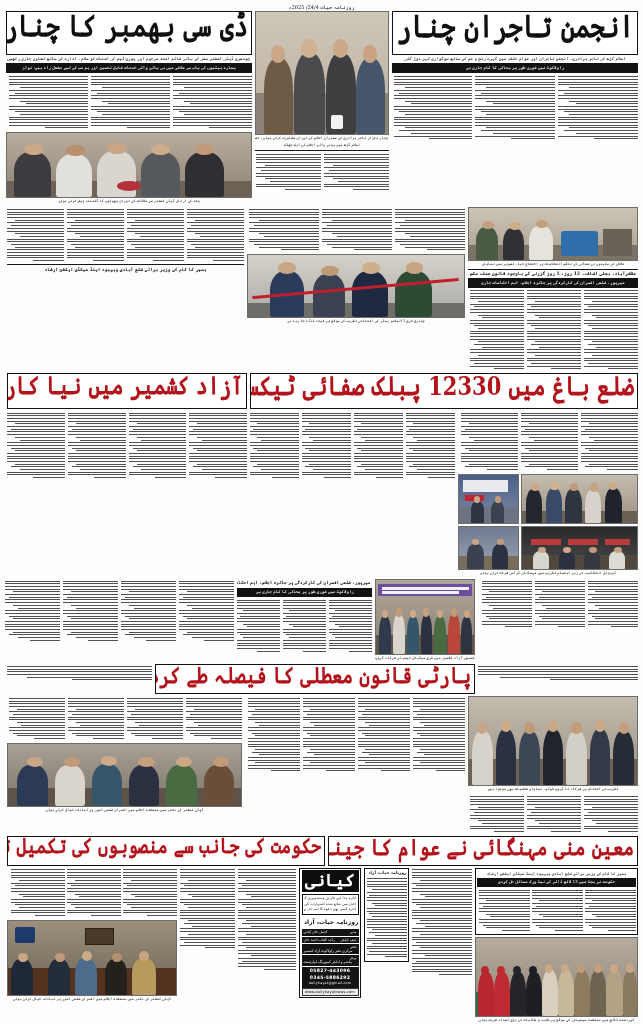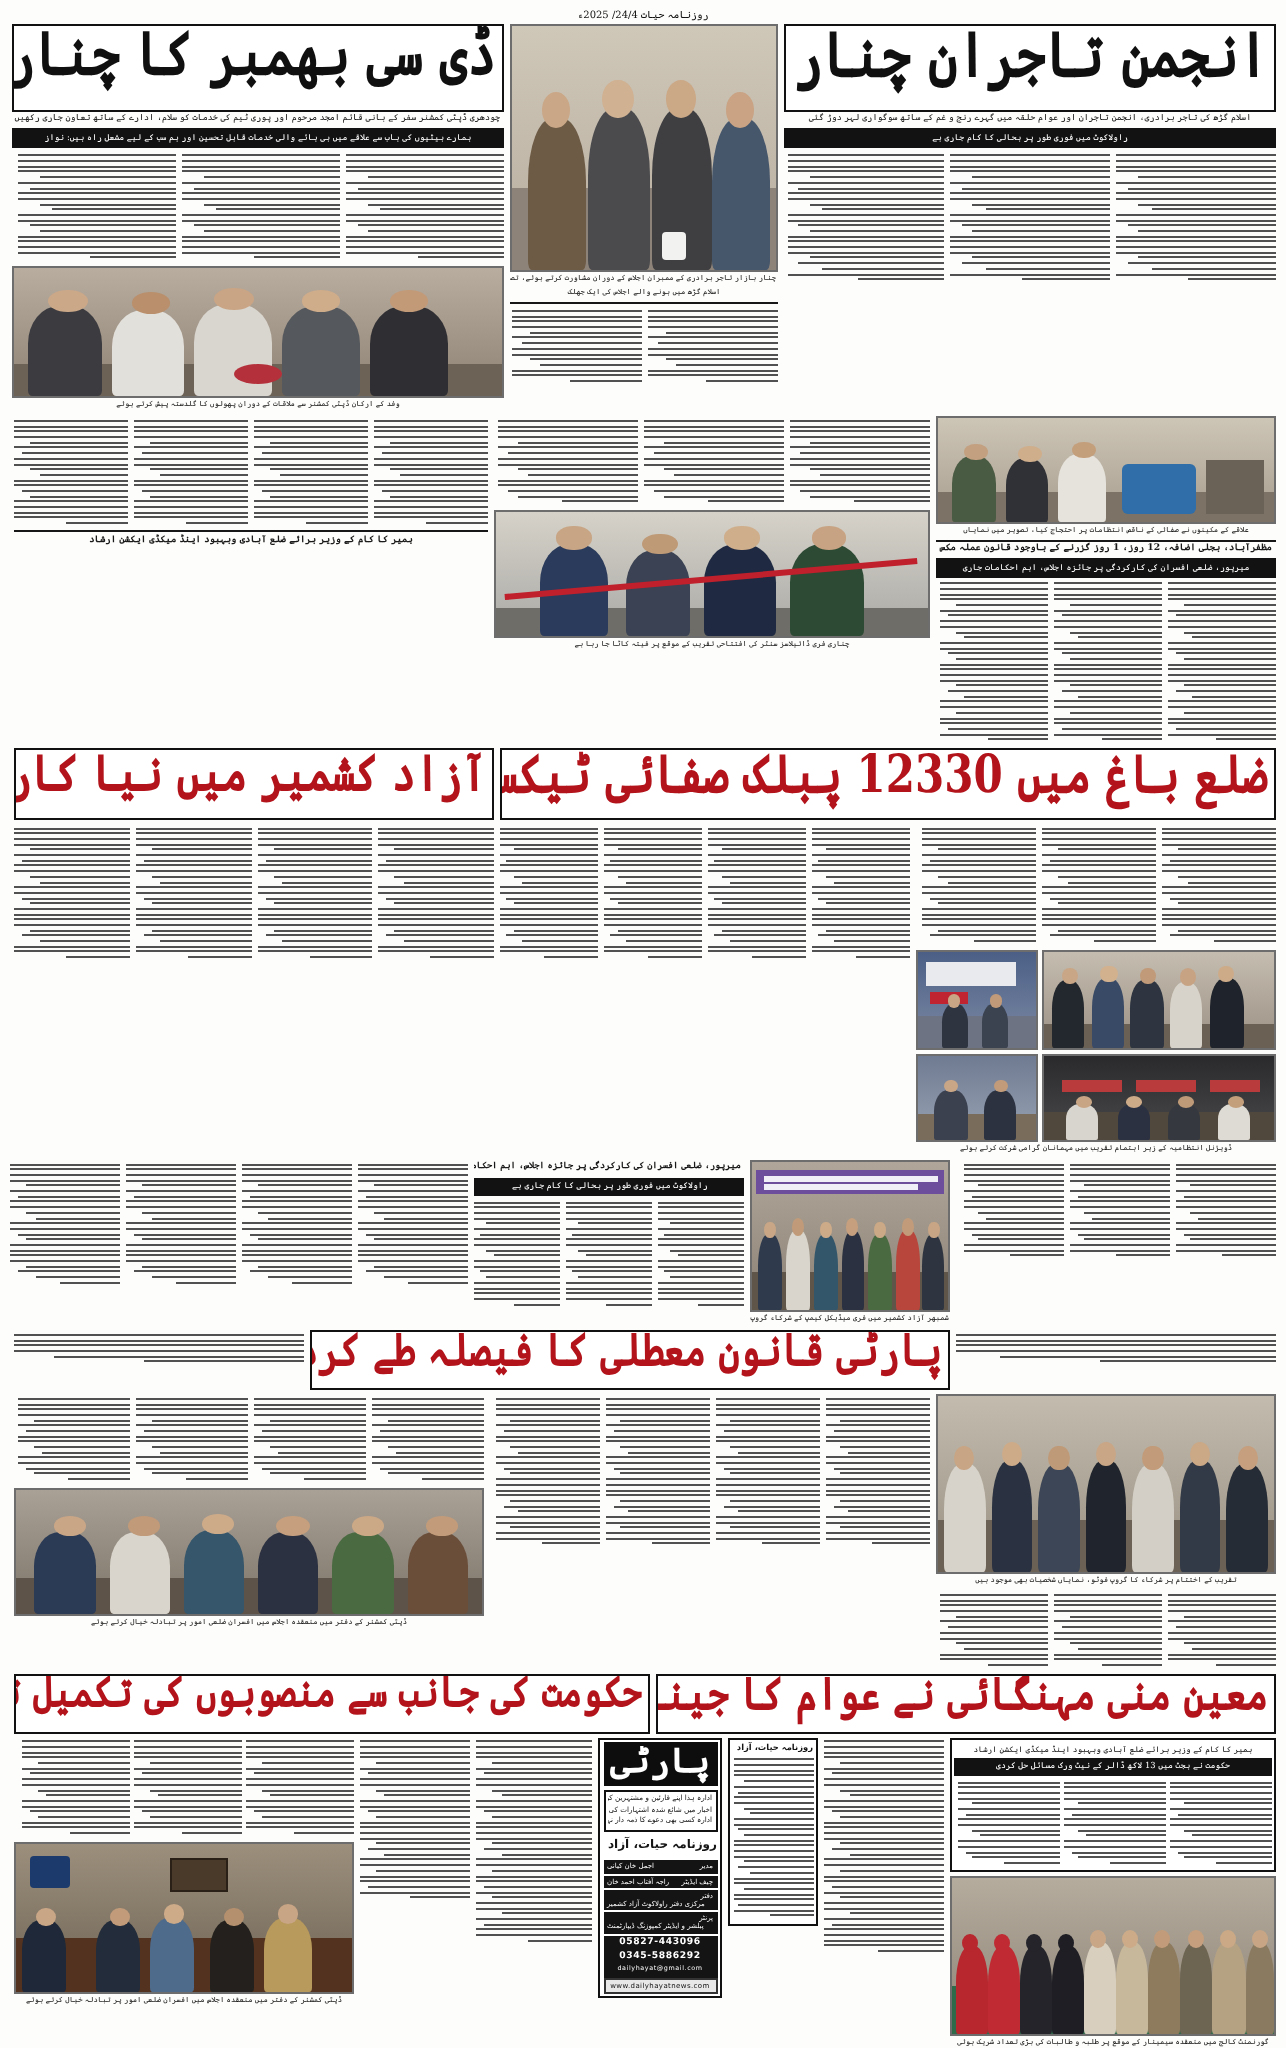--- a/index.html
+++ b/index.html
@@ -1817,21 +1817,21 @@
             <i></i>
             <i></i>
             <i></i>
             <i></i>
         </div>
       </div>
     </div>
 
     <div class="col" style="width:62px;">
       <div class="box" style="padding:1.5px;">
-        <div class="mast" style="font-size:17px;line-height:1.05;padding:2px 0;">پارٹی</div>
+        <div class="mast" style="font-size:17px;line-height:1.05;padding:2px 0;">کیانی</div>
         <div class="box" style="margin-top:2px;padding:1.5px;">
           <div class="adline">ادارہ ہذا اپنے قارئین و مشتہرین کو مطلع کرتا ہے کہ</div>
           <div class="adline">اخبار میں شائع شدہ اشتہارات کی ذمہ داری مشتہر پر ہوگی</div>
           <div class="adline">ادارہ کسی بھی دعوے کا ذمہ دار نہیں ہوگا</div>
         </div>
         <div class="adline" style="font-size:6px;font-weight:bold;padding:2px 0;">روزنامہ حیات، آزاد جموں و کشمیر</div>
         <div class="blackrow">
           <span>مدیر</span>
           <span style="float:left;">اجمل خان کیانی</span>
         </div>

